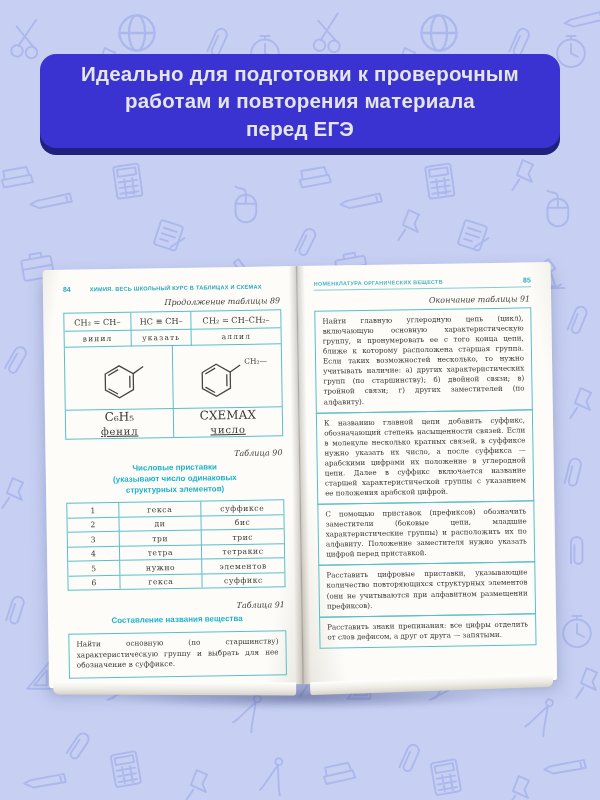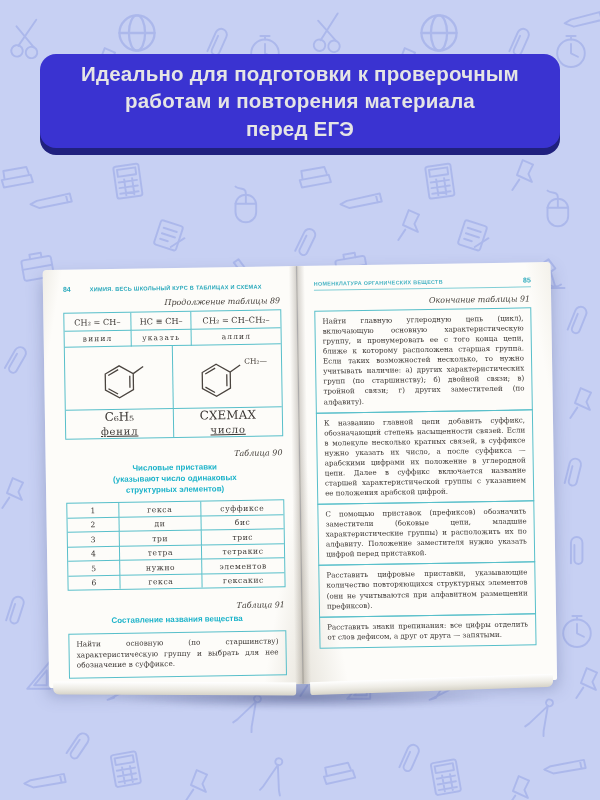--- a/index.html
+++ b/index.html
@@ -408,21 +408,21 @@
           <div class="cell">три</div>
           <div class="cell last">трис</div>
           <div class="cell num">4</div>
           <div class="cell">тетра</div>
           <div class="cell last">тетракис</div>
           <div class="cell num">5</div>
           <div class="cell">нужно</div>
           <div class="cell last">элементов</div>
           <div class="cell num bare">6</div>
           <div class="cell bare">гекса</div>
-          <div class="cell last bare">гексакис</div>
+          <div class="cell last bare">суффикс</div>
         </div>
 
         <div class="cap" style="margin-top:13px">Таблица 91</div>
         <div class="teal-h">Составление названия вещества</div>
         <div class="tbox">Найти основную (по старшинству) характеристическую группу и выбрать для нее обозначение в суффиксе.</div>
       </div>
     </div>
 
     <div class="page page-right rp">
       <div class="inner">

